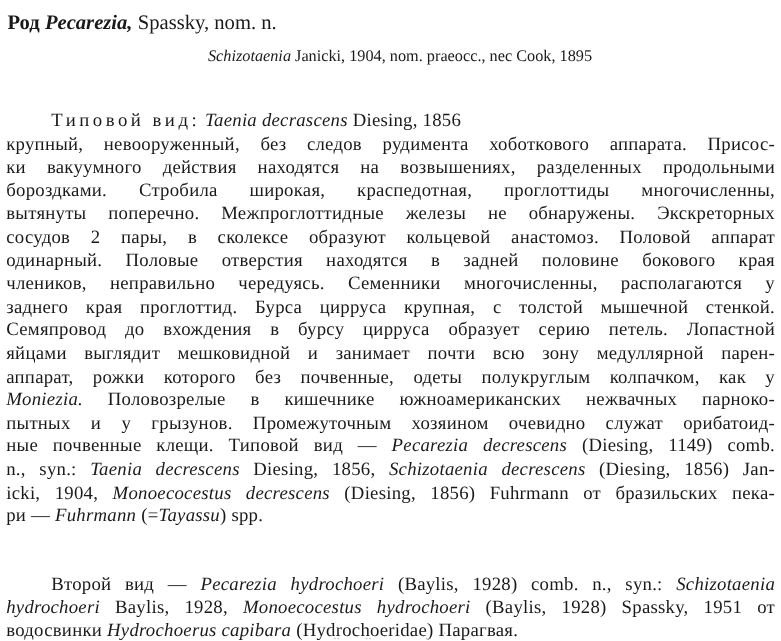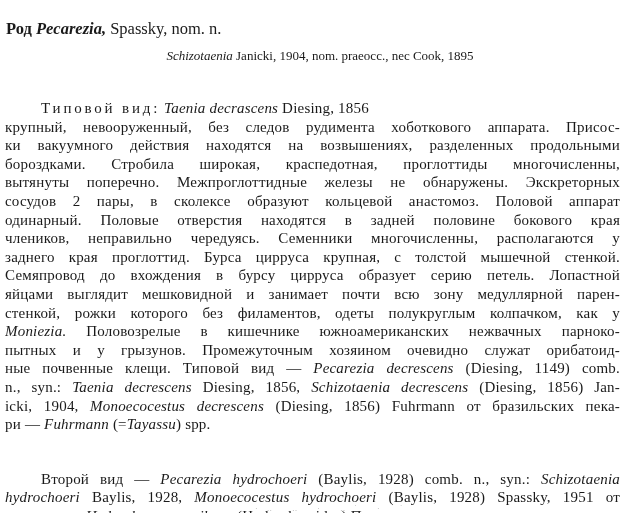--- a/index.html
+++ b/index.html
@@ -5,21 +5,21 @@
   html, body {
     margin: 0;
     padding: 0;
     background: #ffffff;
   }
   .page {
     position: relative;
     width: 625px;
     height: 513px;
     box-sizing: border-box;
-    padding: 18px 5px 0 5px;
+    padding: 7px 5px 0 5px;
     background: #ffffff;
     color: #1a1a1a;
     font-family: "Liberation Serif", "DejaVu Serif", serif;
     overflow: hidden;
   }
   .title-line {
     font-size: 16.5px;
     line-height: 22px;
     margin-left: 1px;
     white-space: nowrap;
@@ -88,21 +88,21 @@
         <div class="line"><span>крупный, невооруженный, без следов рудимента хоботкового аппарата. Присос-</span></div>
         <div class="line"><span>ки вакуумного действия находятся на возвышениях, разделенных продольными</span></div>
         <div class="line"><span>бороздками. Стробила широкая, краспедотная, проглоттиды многочисленны,</span></div>
         <div class="line"><span>вытянуты поперечно. Межпроглоттидные железы не обнаружены. Экскреторных</span></div>
         <div class="line"><span>сосудов 2 пары, в сколексе образуют кольцевой анастомоз. Половой аппарат</span></div>
         <div class="line"><span>одинарный. Половые отверстия находятся в задней половине бокового края</span></div>
         <div class="line"><span>члеников, неправильно чередуясь. Семенники многочисленны, располагаются у</span></div>
         <div class="line"><span>заднего края проглоттид. Бурса цирруса крупная, с толстой мышечной стенкой.</span></div>
         <div class="line"><span>Семяпровод до вхождения в бурсу цирруса образует серию петель. Лопастной</span></div>
         <div class="line"><span>яйцами выглядит мешковидной и занимает почти всю зону медуллярной парен-</span></div>
-        <div class="line"><span>стенкой, рожки которого без филаментов, одеты полукруглым колпачком, как у</span></div>
+        <div class="line"><span>аппарат, рожки которого без почвенные, одеты полукруглым колпачком, как у</span></div>
         <div class="line"><span class="rs-i">Moniezia.</span><span> Половозрелые в кишечнике южноамериканских нежвачных парноко-</span></div>
         <div class="line"><span>пытных и у грызунов. Промежуточным хозяином очевидно служат орибатоид-</span></div>
         <div class="line"><span>ные почвенные клещи. Типовой вид — </span><span class="rs-i">Pecarezia decrescens</span><span> (Diesing, 1149) comb.</span></div>
         <div class="line"><span>n., syn.: </span><span class="rs-i">Taenia decrescens</span><span> Diesing, 1856, </span><span class="rs-i">Schizotaenia decrescens</span><span> (Diesing, 1856) Jan-</span></div>
         <div class="line"><span>icki, 1904, </span><span class="rs-i">Monoecocestus decrescens</span><span> (Diesing, 1856) Fuhrmann от бразильских пека-</span></div>
         <div class="line last"><span>ри — </span><span class="rs-i">Fuhrmann</span><span> (=</span><span class="rs-i">Tayassu</span><span>) spp.</span></div>
       </div>
       <div class="para space-before">
         <div class="line indent"><span>Второй вид — </span><span class="rs-i">Pecarezia hydrochoeri</span><span> (Baylis, 1928) comb. n., syn.: </span><span class="rs-i">Schizotaenia</span></div>
         <div class="line"><span class="rs-i">hydrochoeri</span><span> Baylis, 1928, </span><span class="rs-i">Monoecocestus hydrochoeri</span><span> (Baylis, 1928) Spassky, 1951 от</span></div>

